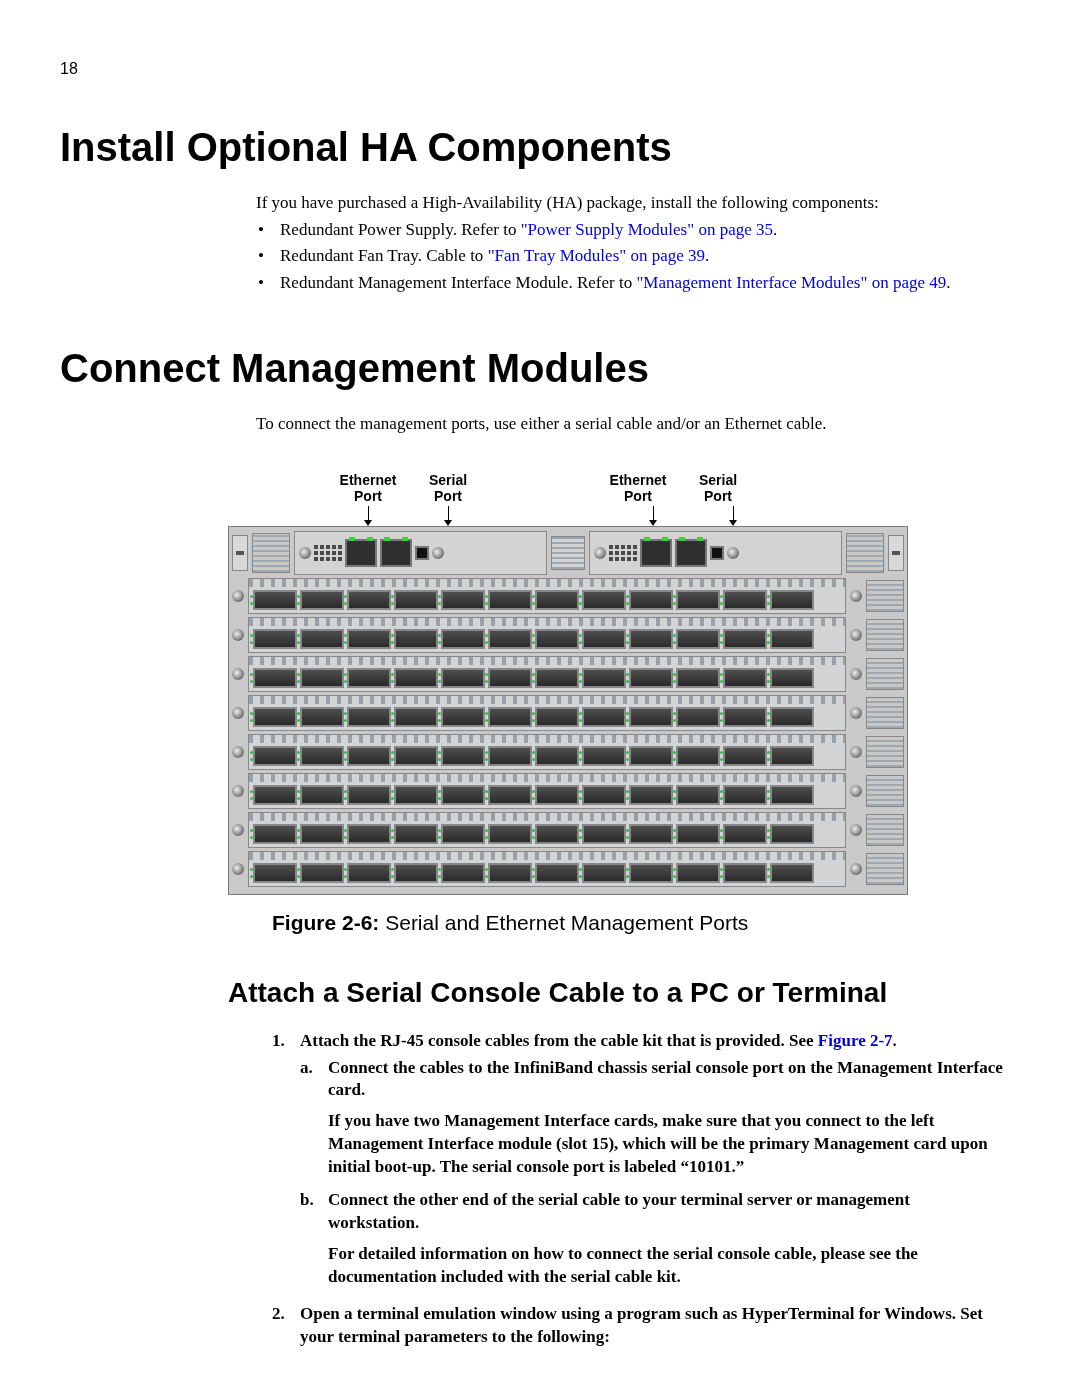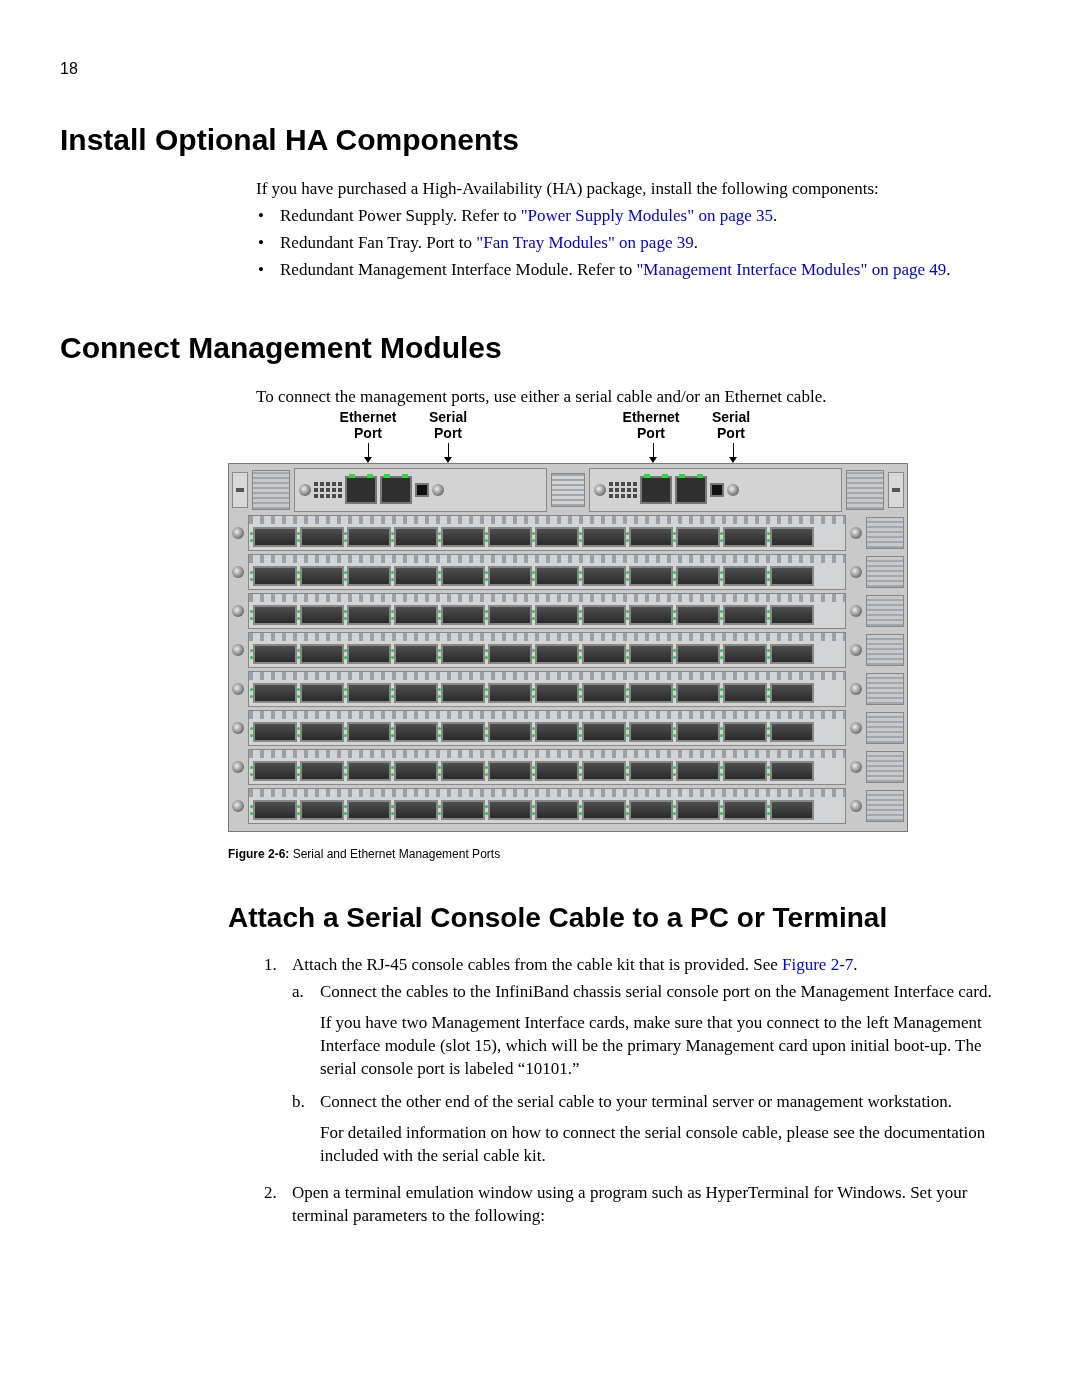--- a/index.html
+++ b/index.html
@@ -14,21 +14,21 @@
     line-height: 1.35;
   }
   .page-number {
     font-family: Arial, Helvetica, sans-serif;
     font-size: 16px;
     margin-bottom: 40px;
   }
   h1 {
     font-family: Arial, Helvetica, sans-serif;
     font-weight: bold;
-    font-size: 30px;
+    font-size: 40px;
     margin: 0 0 18px 0;
   }
   h2 {
     font-family: Arial, Helvetica, sans-serif;
     font-weight: bold;
     font-size: 28px;
     margin: 0 0 18px 0;
   }
   .body-block {
     margin-left: 196px;
@@ -51,26 +51,27 @@
     position: absolute;
     left: 2px;
     top: 0;
   }
   .section-gap { height: 42px; }
   .fig-wrap { margin-left: -28px; }
 
   
   .port-labels {
     display: flex;
-    gap: 28px;
+    gap: 15px;
     font-family: Arial, Helvetica, sans-serif;
     font-weight: bold;
     font-size: 14px;
     margin-left: 110px;
     margin-bottom: 2px;
+    margin-top: 36px;
   }
   .port-labels .grp { display: flex; gap: 20px; }
   .port-lbl { width: 60px; text-align: center; line-height: 1.15; }
   .port-lbl span { display: block; }
   .leader-row {
     display: flex;
     gap: 30px;
     margin-left: 110px;
     margin-bottom: 2px;
   }
@@ -197,30 +198,32 @@
     position: absolute; left: -5px; top: 3px;
     width: 3px; height: 3px; background: #28c440; border-radius: 50%;
   }
   .port::after {
     content: "";
     position: absolute; left: -5px; bottom: 3px;
     width: 3px; height: 3px; background: #28c440; border-radius: 50%;
   }
   .figure-caption {
     font-family: Arial, Helvetica, sans-serif;
-    font-size: 12px;
+    font-size: 21px;
     margin-top: 14px;
+    margin-left: 44px;
   }
   .figure-caption b { font-weight: bold; }
 
   ol.num {
     padding-left: 0;
-    margin: 8px;
+    margin: 16px;
     list-style: none;
     counter-reset: n;
+    font-weight: bold;
   }
   ol.num > li {
     counter-increment: n;
     position: relative;
     padding-left: 28px;
     margin-bottom: 14px;
   }
   ol.num > li::before {
     content: counter(n) ".";
     position: absolute;
@@ -252,21 +255,21 @@
 <div class="page-number">18</div>
 
 <h1>Install Optional HA Components</h1>
 <div class="body-block">
   <div>If you have purchased a High-Availability (HA) package, install the following components:</div>
   <ul class="bullets">
     <li>
       <span>Redundant Power Supply. Refer to </span><span class="link">"Power Supply Modules" on page 35</span><span>.</span>
     </li>
     <li>
-      <span>Redundant Fan Tray. Port to </span><span class="link">"Fan Tray Modules" on page 39</span><span>.</span>
+      <span>Redundant Fan Tray. Cable to </span><span class="link">"Fan Tray Modules" on page 39</span><span>.</span>
     </li>
     <li>
       <span>Redundant Management Interface Module. Refer to </span><span class="link">"Management Interface Modules" on page 49</span><span>.</span>
     </li>
   </ul>
 </div>
 
 <div class="section-gap"></div>
 
 <h1>Connect Management Modules</h1>

